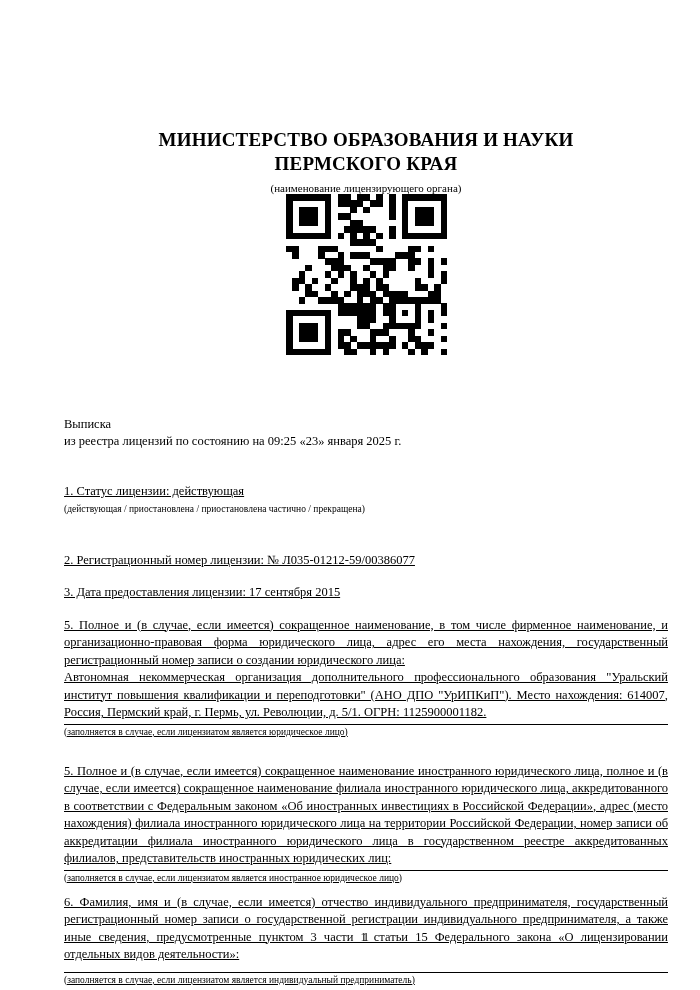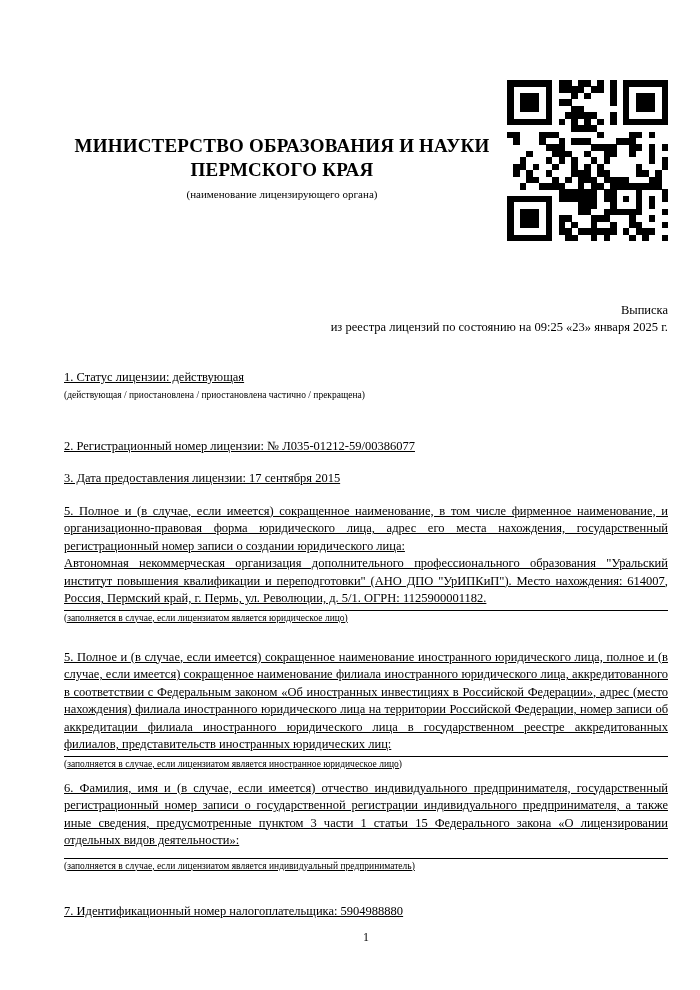--- a/index.html
+++ b/index.html
@@ -8,37 +8,38 @@
     width:700px;height:990px;
     background:#ffffff;color:#000;
     font-family:"Liberation Serif", serif;
     overflow:hidden;
     box-sizing:border-box;
     padding:0 32px 0 64px;
   }
   
   .header{
     display:flex;justify-content:space-between;align-items:center;
-    padding-top:80px;
+    padding-top:116px;
+    flex-direction:column;
   }
   .title-block{
     width:436px;text-align:center;margin-top:12px;
   }
   .ministry{
     margin:0;font-size:19px;font-weight:bold;line-height:24px;
     letter-spacing:.2px;
   }
   .ministry-caption{
     font-size:11px;margin-top:6px;
   }
   .qr-box{width:161px;height:161px;flex:0 0 auto;}
   .qr-box svg{display:block;width:161px;height:161px;shape-rendering:crispEdges;}
   
   .doc-title{
-    margin-top:61px;text-align:right;font-size:12.5px;line-height:17px;
+    margin-top:61px;text-align:left;font-size:12.5px;line-height:17px;
   }
   
   .items{font-size:12.5px;line-height:17.5px;}
   .item p{margin:0;text-decoration:underline;}
   .just{text-align:justify;}
   .item-1{margin-top:33px;}
   .item-2{margin-top:36px;}
   .item-3{margin-top:15px;}
   .item-4{margin-top:15px;}
   .item-5{margin-top:24px;}

